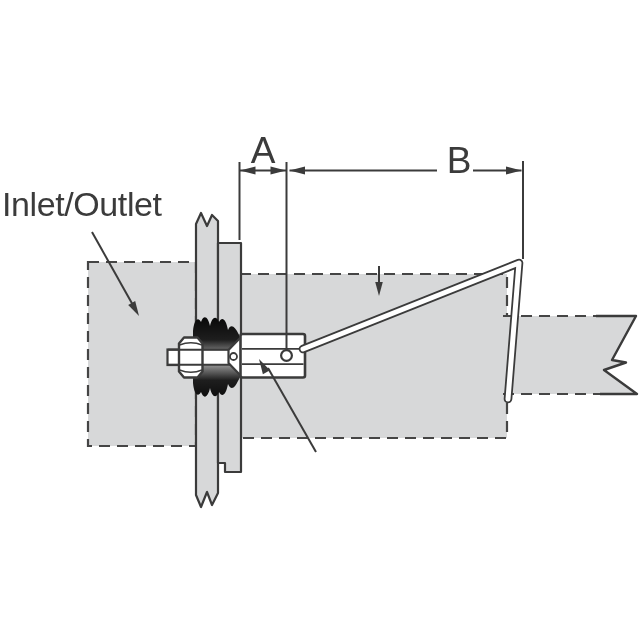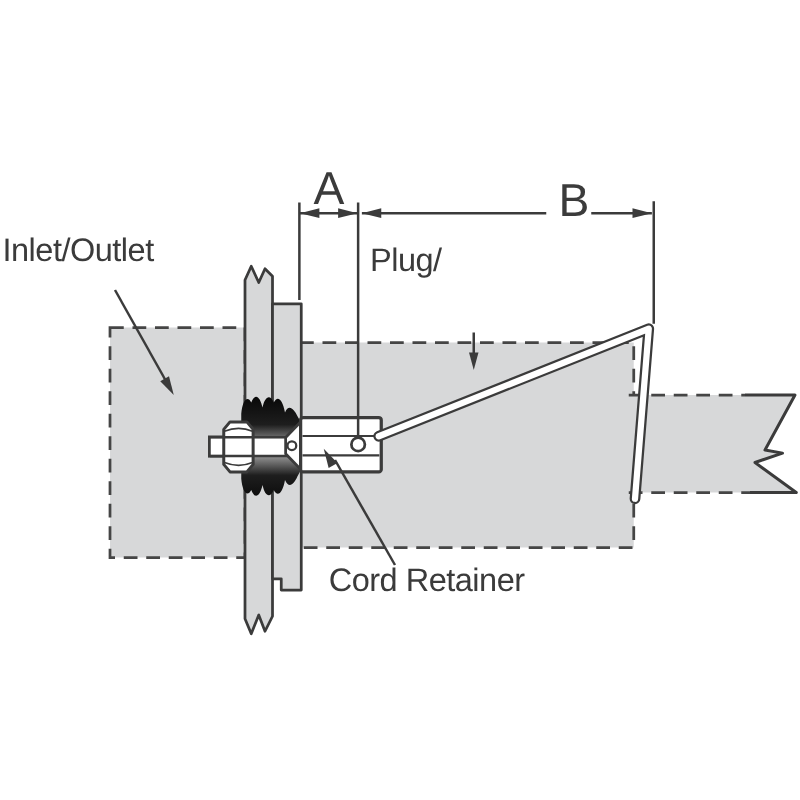--- a/index.html
+++ b/index.html
@@ -2,21 +2,21 @@
 <html><head>
 <meta charset="utf-8">
 <style>
   html,body{margin:0;padding:0;background:#ffffff;}
   .canvas{
     position:relative;width:640px;height:640px;background:#ffffff;overflow:hidden;
     font-family:"Liberation Sans","DejaVu Sans",sans-serif;
   }
   .canvas svg{position:absolute;left:0;top:0;}
   .lbl{
-    position:absolute;color:#3b3b3b;font-size:26px;line-height:1.04;
+    position:absolute;color:#3b3b3b;font-size:34px;line-height:1.04;
     letter-spacing:-0.4px;white-space:nowrap;user-select:none;
   }
   .dimlbl{font-size:37px;text-align:center;}
   #lbl-a{left:245px;top:132px;width:36px;}
   #lbl-b{left:439px;top:142px;width:40px;}
   #lbl-inlet{left:2px;top:187px;}
   #lbl-plug{left:296px;top:191px;line-height:35.5px;}
   #lbl-cord{left:263px;top:451px;}
 </style>
 </head>
@@ -121,16 +121,14 @@
   <g>
     <path d="M316,452 L268,368" stroke="#3b3b3b" stroke-width="2" fill="none"></path>
     <polygon points="259,359 262.9,374.3 270,370.3" fill="#3b3b3b"></polygon>
   </g>
 </svg>
 
   <div class="lbl dimlbl" id="lbl-a">A</div>
   <div class="lbl dimlbl" id="lbl-b">B</div>
   <div class="lbl" id="lbl-inlet">Inlet/Outlet</div>
   <div class="lbl" id="lbl-plug">
-    <div>Plug/</div>
   </div>
-  <div class="lbl" id="lbl-cord">Cord Retainer</div>
 </div>
 
 </body></html>

